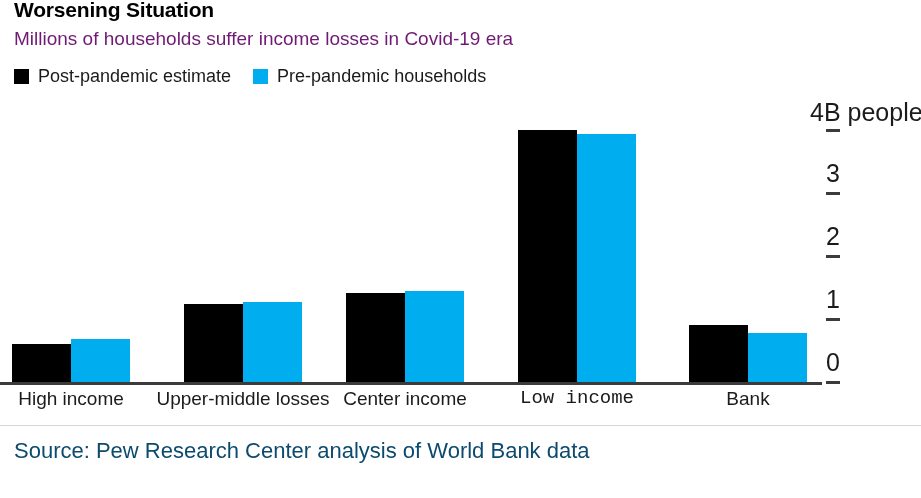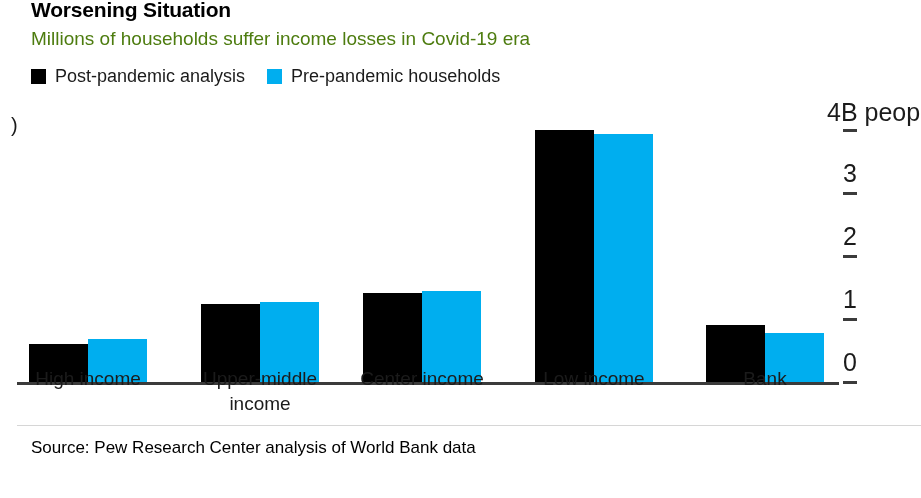--- a/index.html
+++ b/index.html
@@ -12,41 +12,40 @@
     height: 498px;
     font-family: "Liberation Sans", sans-serif;
     color: #000000;
     overflow: hidden;
     position: relative;
   }
 
   .chart-root {
     position: absolute;
     inset: 0;
-    margin-left: 17px;
   }
 
   
   .title {
     position: absolute;
     left: 14px;
     top: -2px;
     font-size: 21px;
     font-weight: bold;
     letter-spacing: -0.2px;
     color: #000;
     white-space: nowrap;
   }
   .subtitle {
     position: absolute;
     left: 14px;
     top: 28px;
     font-size: 19px;
     font-weight: normal;
-    color: #4d7c0f;
+    color: #701a75;
     white-space: nowrap;
   }
 
   
   .legend {
     position: absolute;
     left: 14px;
     top: 66px;
     display: flex;
     align-items: center;
@@ -146,21 +145,21 @@
     top: -34px;
   }
   .ytick.top .ylabel {
     top: -32px;
   }
 
   
   .xlabels {
     position: absolute;
     left: 0;
-    top: 366px;
+    top: 386px;
     width: 822px;
     height: 58px;
   }
   .xlabel {
     position: absolute;
     top: 0;
     text-align: center;
     font-size: 19px;
     color: #1b1b1b;
     line-height: 25px;
@@ -172,37 +171,37 @@
     left: 0;
     top: 425px;
     width: 921px;
     height: 1px;
     background: #d6d6d6;
   }
   .source {
     position: absolute;
     left: 14px;
     top: 438px;
-    font-size: 17px;
-    color: #000000;
+    font-size: 22px;
+    color: #0c4a6e;
     white-space: nowrap;
   }
 </style>
 </head>
 <body>
 
 <div class="chart-root">
 
   <div class="title">Worsening Situation</div>
   <div class="subtitle">Millions of households suffer income losses in Covid-19 era</div>
 
   <div class="legend">
     <div class="legend-item">
       <span class="legend-swatch" style="background:#000000"></span>
-      <span class="legend-label">Post-pandemic analysis</span>
+      <span class="legend-label">Post-pandemic estimate</span>
     </div>
     <div class="legend-item">
       <span class="legend-swatch" style="background:#00AEEF"></span>
       <span class="legend-label">Pre-pandemic households</span>
     </div>
   </div>
 
   <div class="plot">
     <div class="clipped-glyph">)</div>
     <div class="bars-layer" id="bars-layer">
@@ -248,22 +247,22 @@
         <span class="ylabel">3</span>
       </div>
       <div class="ytick top" style="top: 30px;">
         <span class="dash"></span>
         <span class="ylabel" style="left: -12px;">4B people</span>
       </div>
     </div>
 
   <div class="xlabels" id="xlabels">
       <div class="xlabel" style="left: -19px; width: 180px;">High income</div>
-      <div class="xlabel" style="left: 153px; width: 180px;">Upper-middle income</div>
+      <div class="xlabel" style="left: 153px; width: 180px;">Upper-middle losses</div>
       <div class="xlabel" style="left: 315px; width: 180px;">Center income</div>
-      <div class="xlabel" style="left: 487px; width: 180px;">Low income</div>
+      <div class="xlabel" style="left: 487px; width: 180px; font-family: Liberation Mono, monospace;">Low income</div>
       <div class="xlabel" style="left: 658px; width: 180px;">Bank</div>
     </div>
 
   <div class="footer-rule"></div>
   <div class="source">Source: Pew Research Center analysis of World Bank data</div>
 
 </div>
 
 </body></html>

